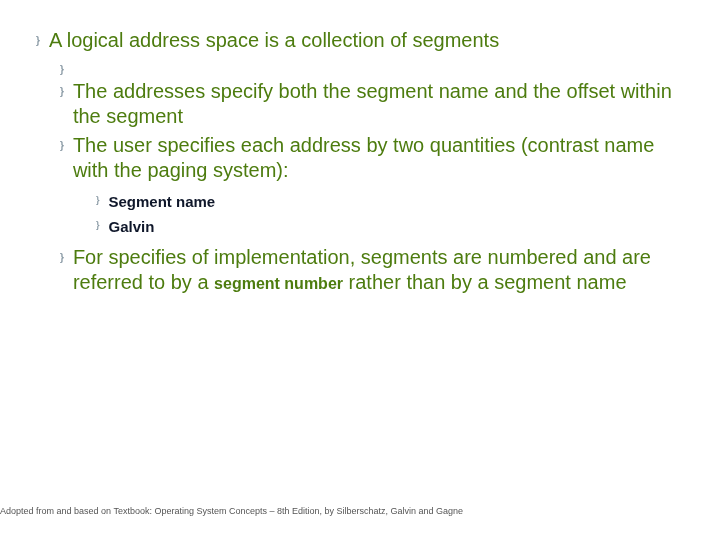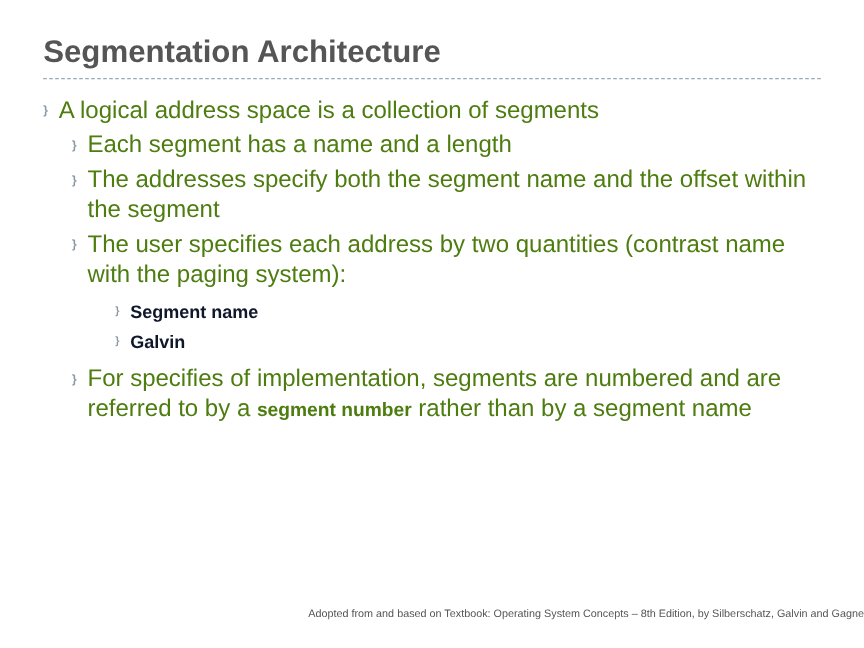--- a/index.html
+++ b/index.html
@@ -63,42 +63,40 @@
   }
   .keyword {
     font-weight: bold;
     font-size: 16px;
   }
   .footer {
     position: absolute;
     bottom: 22px;
     left: 0;
     right: 0;
-    text-align: right;
+    text-align: left;
     font-size: 9px;
     color: #555555;
     line-height: 1.3;
   }
   .spacer-sm { height: 4px; }
 </style>
 </head>
 <body>
 
 <div class="slide">
 
-  <div class="title">Segmentation Architecture</div>
 
   <div class="bullet-row lvl0">
     <span class="bullet-icon">}</span>
     <span class="text">A logical address space is a collection of segments</span>
   </div>
 
   <div class="bullet-row lvl1">
     <span class="bullet-icon">}</span>
-    <span class="text">Each segment has a name and a length</span>
   </div>
 
   <div class="bullet-row lvl1">
     <span class="bullet-icon">}</span>
     <span class="text">The addresses specify both the segment name and the offset within the segment</span>
   </div>
 
   <div class="bullet-row lvl1">
     <span class="bullet-icon">}</span>
     <span class="text">The user specifies each address by two quantities (contrast name with the paging system):</span>

